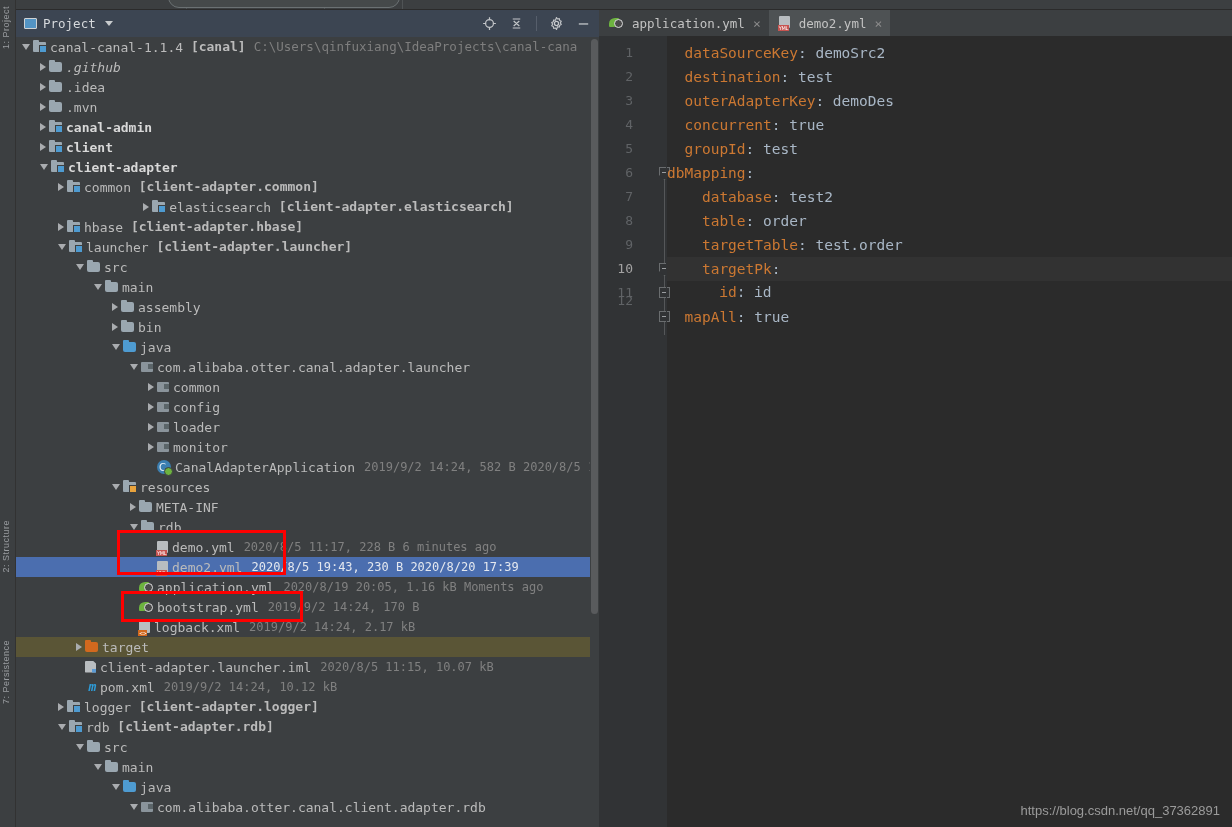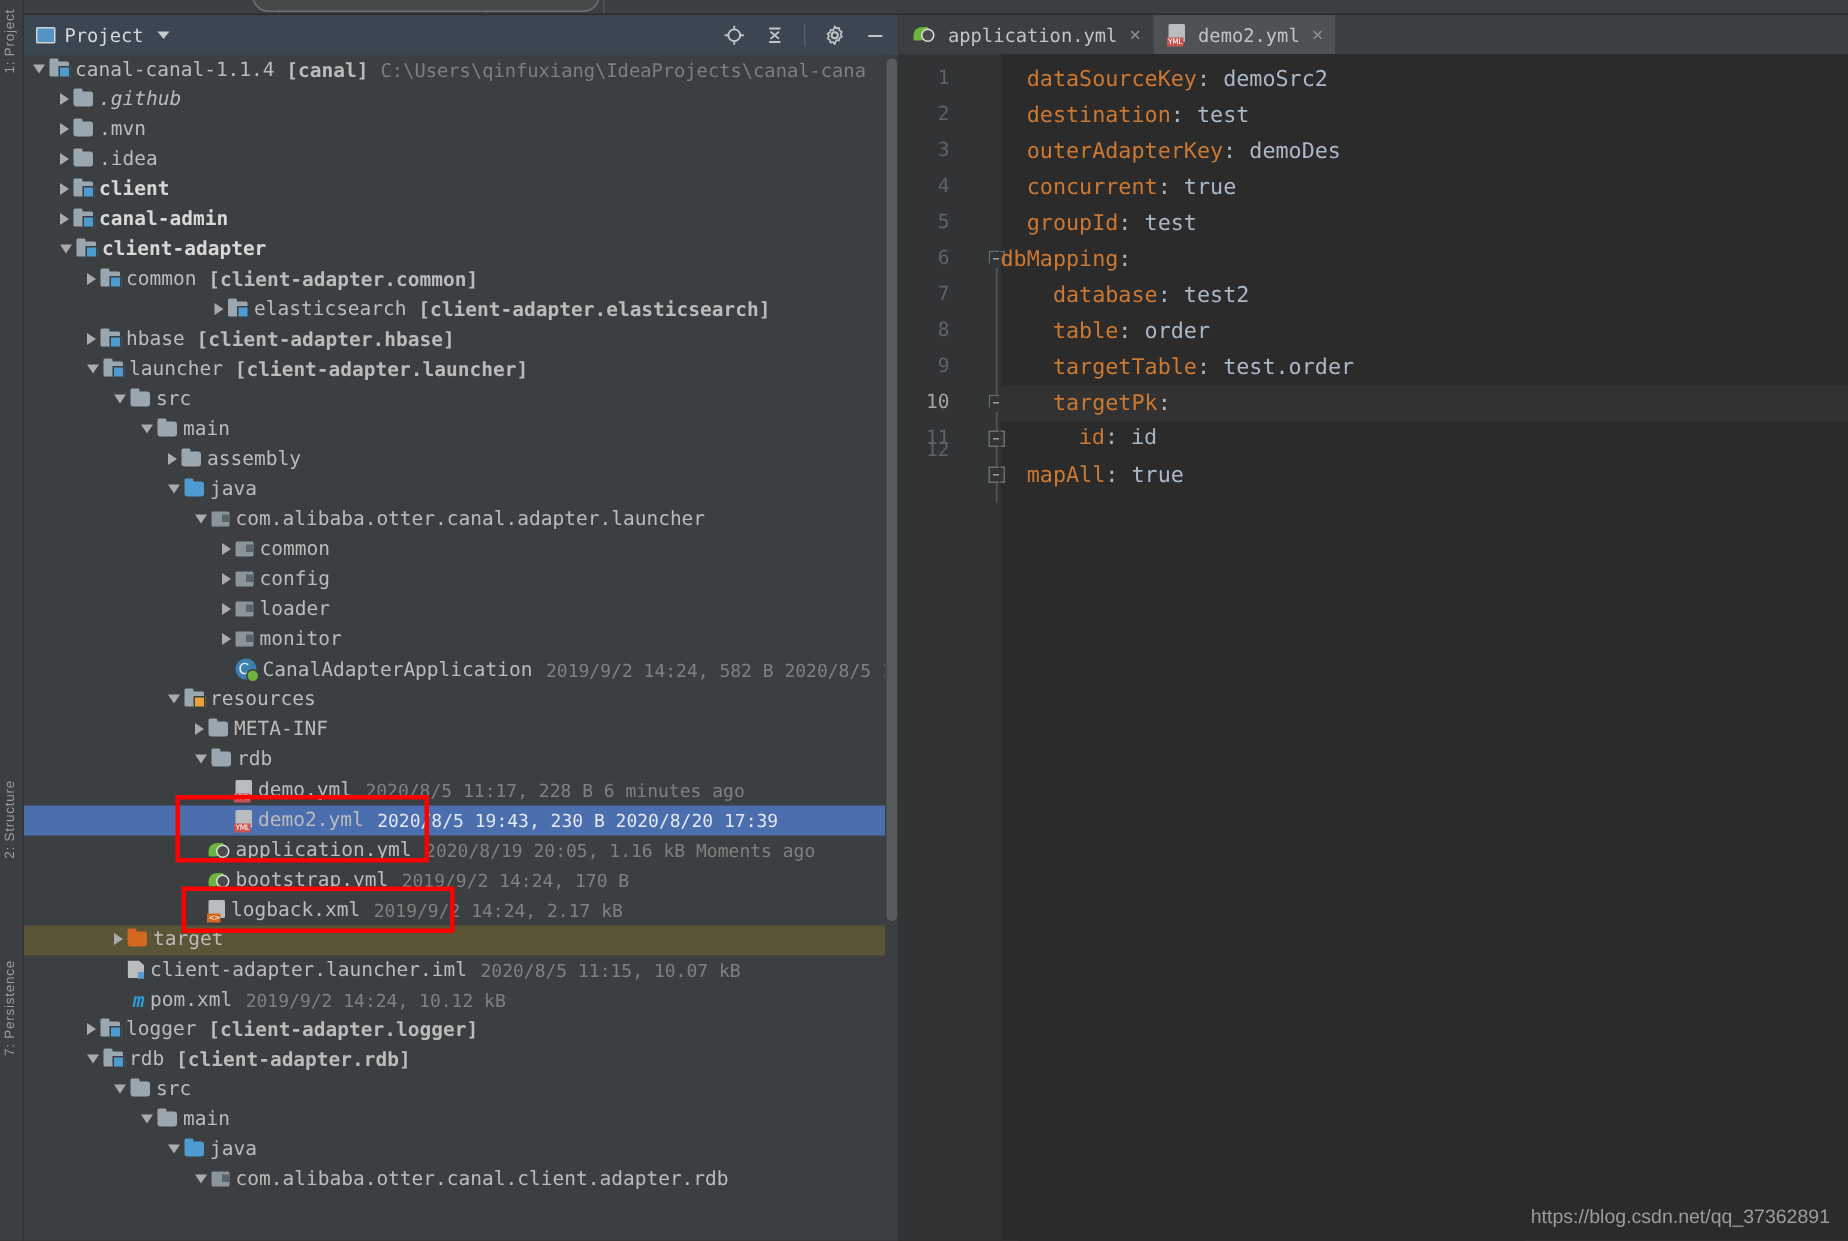--- a/index.html
+++ b/index.html
@@ -198,32 +198,33 @@
           <svg class="ic" viewBox="0 0 16 16">
               <path d="M3 8.5h10" stroke="#c3c6c9" stroke-width="1.4"></path>
             </svg>
         </span>
       </div>
     </div>
 
     <div class="tree" id="tree-body">
         <div class="row" style="padding-left: 6px;"><span class="arrow open"></span><span class="ticon f-mod" style="width: 13px; height: 10px;"></span><span class="label">canal-canal-1.1.4</span><span class="modname"> [canal]</span><span class="path-text">C:\Users\qinfuxiang\IdeaProjects\canal-cana</span></div>
         <div class="row" style="padding-left: 24px; font-style: italic;"><span class="arrow closed"></span><span class="ticon f-plain" style="width: 13px; height: 10px;"></span><span class="label">.github</span></div>
+        <div class="row" style="padding-left: 24px;"><span class="arrow closed"></span><span class="ticon f-plain" style="width: 13px; height: 10px;"></span><span class="label">.idea</span></div>
         <div class="row" style="padding-left: 24px;"><span class="arrow closed"></span><span class="ticon f-plain" style="width: 13px; height: 10px;"></span><span class="label">.mvn</span></div>
-        <div class="row" style="padding-left: 24px;"><span class="arrow closed"></span><span class="ticon f-plain" style="width: 13px; height: 10px;"></span><span class="label">.idea</span></div>
+        <div class="row" style="padding-left: 24px;"><span class="arrow closed"></span><span class="ticon f-mod" style="width: 13px; height: 10px;"></span><span class="label bold">canal-admin</span></div>
         <div class="row" style="padding-left: 24px;"><span class="arrow closed"></span><span class="ticon f-mod" style="width: 13px; height: 10px;"></span><span class="label bold">client</span></div>
-        <div class="row" style="padding-left: 24px;"><span class="arrow closed"></span><span class="ticon f-mod" style="width: 13px; height: 10px;"></span><span class="label bold">canal-admin</span></div>
         <div class="row" style="padding-left: 24px;"><span class="arrow open"></span><span class="ticon f-mod" style="width: 13px; height: 10px;"></span><span class="label bold">client-adapter</span></div>
         <div class="row" style="padding-left: 42px;"><span class="arrow closed"></span><span class="ticon f-mod" style="width: 13px; height: 10px;"></span><span class="label">common</span><span class="modname"> [client-adapter.common]</span></div>
         <div class="row" style="padding-left: 42px; text-align: center;"><span class="arrow closed"></span><span class="ticon f-mod" style="width: 13px; height: 10px;"></span><span class="label">elasticsearch</span><span class="modname"> [client-adapter.elasticsearch]</span></div>
         <div class="row" style="padding-left: 42px;"><span class="arrow closed"></span><span class="ticon f-mod" style="width: 13px; height: 10px;"></span><span class="label">hbase</span><span class="modname"> [client-adapter.hbase]</span></div>
         <div class="row" style="padding-left: 42px;"><span class="arrow open"></span><span class="ticon f-mod" style="width: 13px; height: 10px;"></span><span class="label">launcher</span><span class="modname"> [client-adapter.launcher]</span></div>
         <div class="row" style="padding-left: 60px;"><span class="arrow open"></span><span class="ticon f-plain" style="width: 13px; height: 10px;"></span><span class="label">src</span></div>
         <div class="row" style="padding-left: 78px;"><span class="arrow open"></span><span class="ticon f-plain" style="width: 13px; height: 10px;"></span><span class="label">main</span></div>
         <div class="row" style="padding-left: 96px;"><span class="arrow closed"></span><span class="ticon f-plain" style="width: 13px; height: 10px;"></span><span class="label">assembly</span></div>
+        <div class="row" style="padding-left: 96px;"><span class="arrow closed"></span><span class="ticon f-plain" style="width: 13px; height: 10px;"></span><span class="label">bin</span></div>
         <div class="row" style="padding-left: 96px;"><span class="arrow open"></span><span class="ticon f-src" style="width: 13px; height: 10px;"></span><span class="label">java</span></div>
         <div class="row" style="padding-left: 114px;"><span class="arrow open"></span><span class="ticon f-pkg" style="width: 12px; height: 10px;"></span><span class="label">com.alibaba.otter.canal.adapter.launcher</span></div>
         <div class="row" style="padding-left: 132px;"><span class="arrow closed"></span><span class="ticon f-pkg" style="width: 12px; height: 10px;"></span><span class="label">common</span></div>
         <div class="row" style="padding-left: 132px;"><span class="arrow closed"></span><span class="ticon f-pkg" style="width: 12px; height: 10px;"></span><span class="label">config</span></div>
         <div class="row" style="padding-left: 132px;"><span class="arrow closed"></span><span class="ticon f-pkg" style="width: 12px; height: 10px;"></span><span class="label">loader</span></div>
         <div class="row" style="padding-left: 132px;"><span class="arrow closed"></span><span class="ticon f-pkg" style="width: 12px; height: 10px;"></span><span class="label">monitor</span></div>
         <div class="row" style="padding-left: 132px;"><span class="arrow none"></span><span class="i-class"></span><span class="label">CanalAdapterApplication</span><span class="meta">2019/9/2 14:24, 582 B 2020/8/5 1</span></div>
         <div class="row" style="padding-left: 96px;"><span class="arrow open"></span><span class="ticon f-res" style="width: 13px; height: 10px;"></span><span class="label">resources</span></div>
         <div class="row" style="padding-left: 114px;"><span class="arrow closed"></span><span class="ticon f-plain" style="width: 13px; height: 10px;"></span><span class="label">META-INF</span></div>
         <div class="row" style="padding-left: 114px;"><span class="arrow open"></span><span class="ticon f-plain" style="width: 13px; height: 10px;"></span><span class="label">rdb</span></div>

